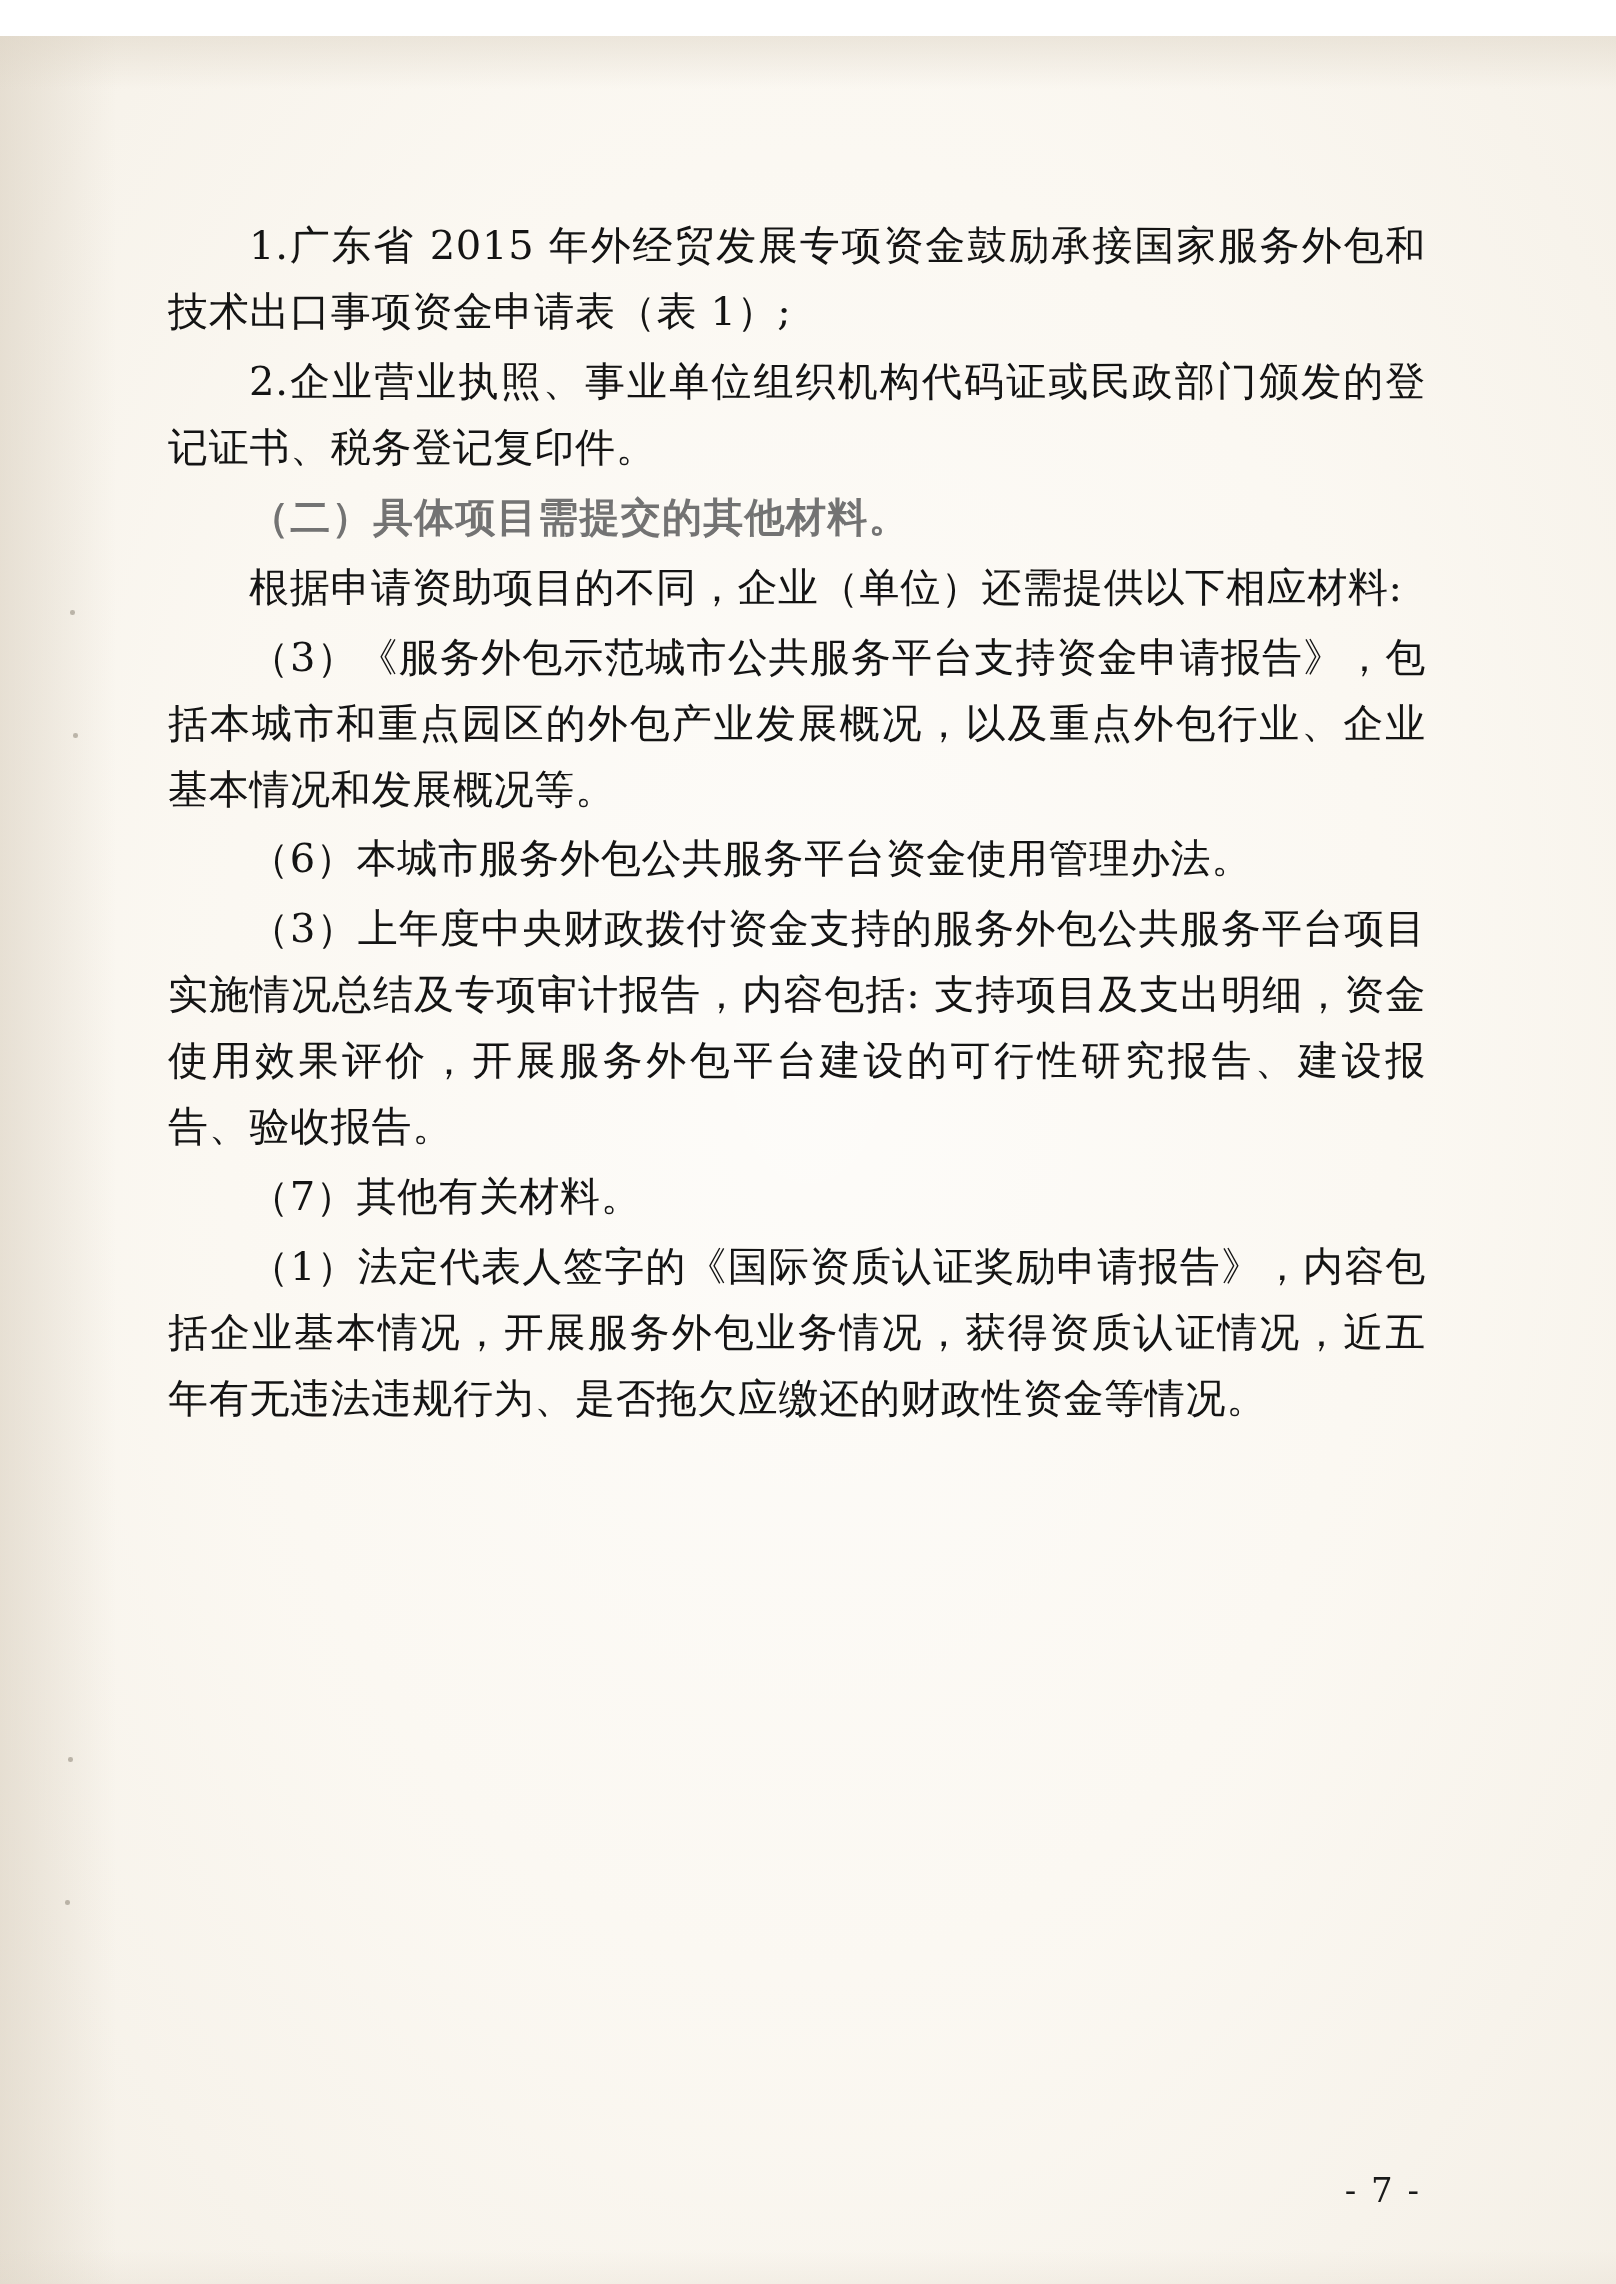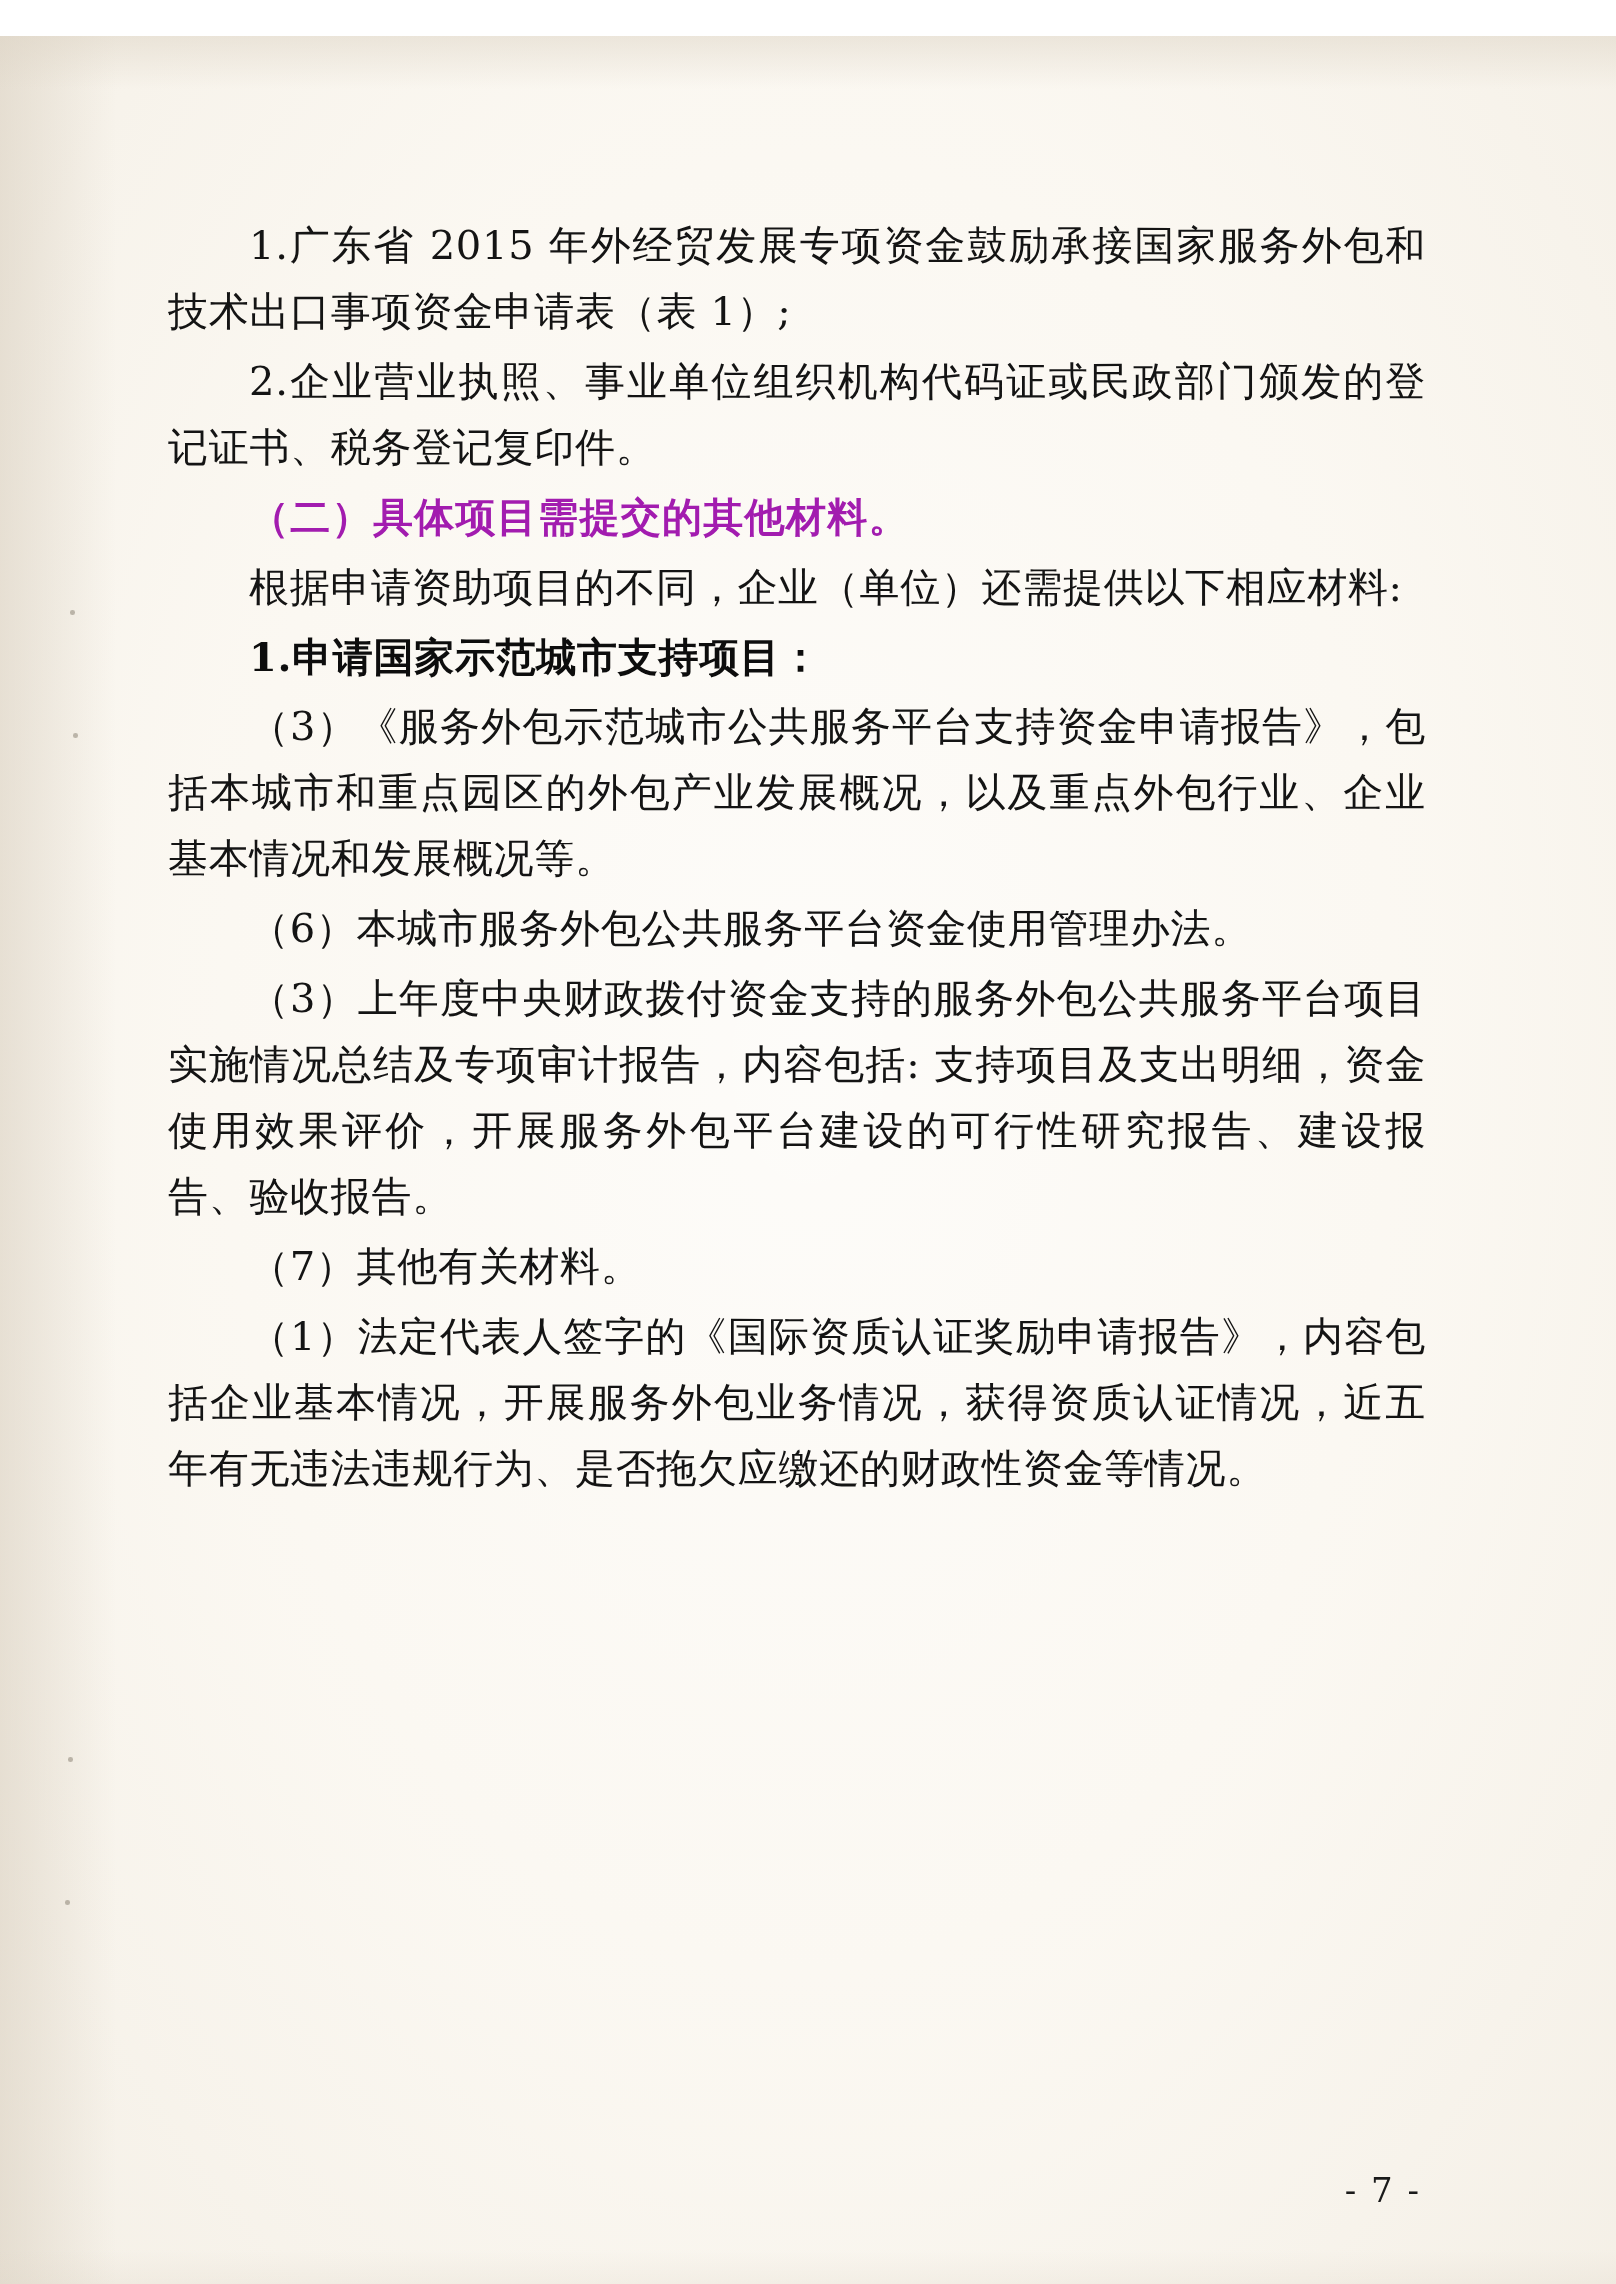--- a/index.html
+++ b/index.html
@@ -74,21 +74,21 @@
     margin: 0 0 3.9px 0;
     font-family: "DejaVu Serif", "Liberation Serif", serif;
   }
   .indent {
     text-indent: 81px;
   }
   .heading {
     font-size: 40px;
     line-height: 66px;
     font-weight: bold;
-    color: #a21caf;
+    color: #737373;
     text-indent: 81px;
     letter-spacing: 1.3px;
     margin: 0 0 3.9px 0;
   }
   .subheading {
     font-size: 40px;
     line-height: 66px;
     font-weight: bold;
     color: #0d0d0d;
     text-indent: 81px;
@@ -117,21 +117,20 @@
   <div class="margin-dot" style="left:70px; top:574px;"></div>
   <div class="margin-dot" style="left:73px; top:697px;"></div>
   <div class="margin-dot" style="left:68px; top:1721px;"></div>
   <div class="margin-dot" style="left:65px; top:1864px;"></div>
 
   <div class="content">
     <p class="para indent">1.广东省 2015 年外经贸发展专项资金鼓励承接国家服务外包和技术出口事项资金申请表（表 1）;</p>
     <p class="para indent">2.企业营业执照、事业单位组织机构代码证或民政部门颁发的登记证书、税务登记复印件。</p>
     <p class="heading">（二）具体项目需提交的其他材料。</p>
     <p class="para indent">根据申请资助项目的不同，企业（单位）还需提供以下相应材料:</p>
-    <p class="subheading">1.申请国家示范城市支持项目：</p>
     <p class="para indent">（3）《服务外包示范城市公共服务平台支持资金申请报告》，包括本城市和重点园区的外包产业发展概况，以及重点外包行业、企业基本情况和发展概况等。</p>
     <p class="para indent">（6）本城市服务外包公共服务平台资金使用管理办法。</p>
     <p class="para indent">（3）上年度中央财政拨付资金支持的服务外包公共服务平台项目实施情况总结及专项审计报告，内容包括: 支持项目及支出明细，资金使用效果评价，开展服务外包平台建设的可行性研究报告、建设报告、验收报告。</p>
     <p class="para indent">（7）其他有关材料。</p>
     <p class="para indent">（1）法定代表人签字的《国际资质认证奖励申请报告》，内容包括企业基本情况，开展服务外包业务情况，获得资质认证情况，近五年有无违法违规行为、是否拖欠应缴还的财政性资金等情况。</p>
   </div>
 
   <div class="page-number">- 7 -</div>
 </div>
 

